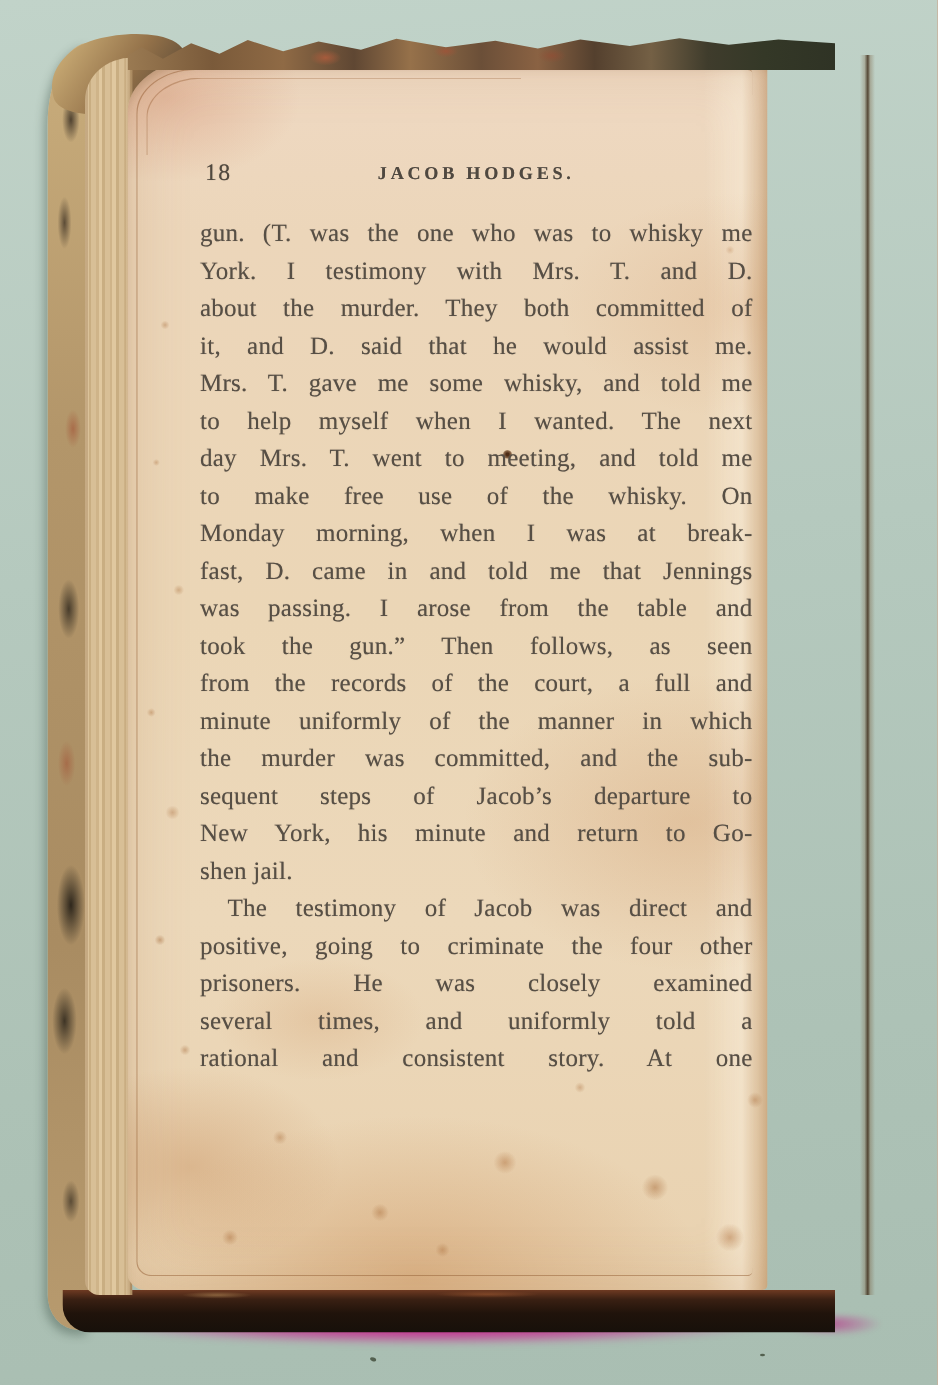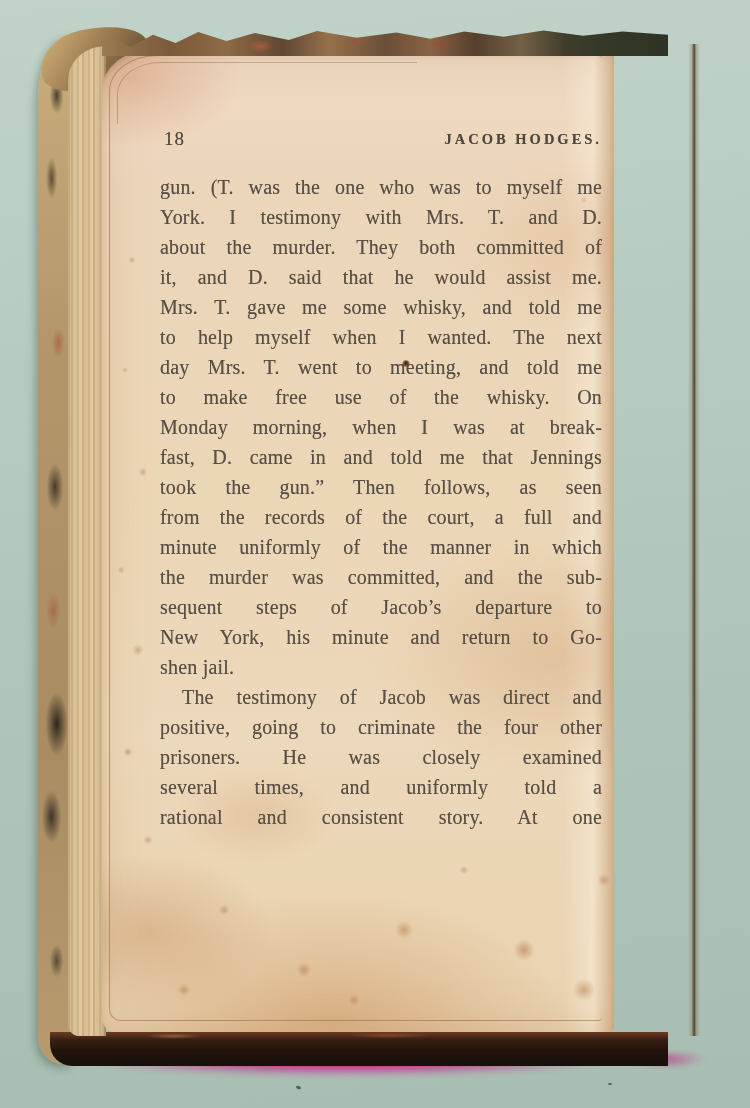--- a/index.html
+++ b/index.html
@@ -163,21 +163,21 @@
   }
 
   
   .print { position:absolute; left:58px; top:0; width:442px; color:#574f45; }
   .head { position:absolute; top:80px; left:0; width:442px; height:22px; }
   .pagenum {
     position:absolute; left:4px; top:0; font-size:19px; letter-spacing:1px;
     color:#51493f; text-shadow:0 0 .6px rgba(81,73,63,.6);
   }
   .title {
-    position:absolute; left:0; top:3px; width:100%; text-align:right;
+    position:absolute; left:0; top:3px; width:100%; text-align:center;
     font-size:14.5px; font-weight:bold; letter-spacing:3px; color:#4f4840;
     text-shadow:0 0 .5px rgba(79,72,64,.55);
   }
   .body-text { position:absolute; left:0; top:124px; width:442px; font-size:20px; }
   .body-text .line {
     height:30px; line-height:30px; white-space:nowrap;
     text-align:justify; text-align-last:justify;
     letter-spacing:.2px; text-shadow:0 0 .6px rgba(87,79,69,.55);
   }
   .body-text .line.plain { text-align-last:left; white-space:normal; }
@@ -204,30 +204,31 @@
       <div class="curl-a"></div>
       <div class="curl-b"></div>
       <div class="ink-spot"></div>
 
       <div class="print">
         <div class="head">
           <span class="pagenum">18</span>
           <span class="title">JACOB HODGES.</span>
         </div>
         <div class="body-text">
-            <div class="line">gun. (T. was the one who was to myself me</div>
+            <div class="line">gun. (T. was the one who was to whisky me</div>
             <div class="line">York.  I testimony with Mrs. T. and D.</div>
             <div class="line">about the murder.  They both committed of</div>
             <div class="line">it, and D. said that he would assist me.</div>
             <div class="line">Mrs. T. gave me some whisky, and told me</div>
             <div class="line">to help myself when I wanted.  The next</div>
             <div class="line">day Mrs. T. went to meeting, and told me</div>
             <div class="line">to make free use of the whisky.  On</div>
             <div class="line">Monday morning, when I was at break-</div>
             <div class="line">fast, D. came in and told me that Jennings</div>
+            <div class="line">was passing.  I arose from the table and</div>
             <div class="line">took the gun.”  Then follows, as seen</div>
             <div class="line">from the records of the court, a full and</div>
             <div class="line">minute uniformly of the manner in which</div>
             <div class="line">the murder was committed, and the sub-</div>
             <div class="line">sequent steps of Jacob’s departure to</div>
             <div class="line">New York, his minute and return to Go-</div>
             <div class="line plain">shen jail.</div>
             <div class="line indent">The testimony of Jacob was direct and</div>
             <div class="line">positive, going to criminate the four other</div>
             <div class="line">prisoners.  He was closely examined</div>

